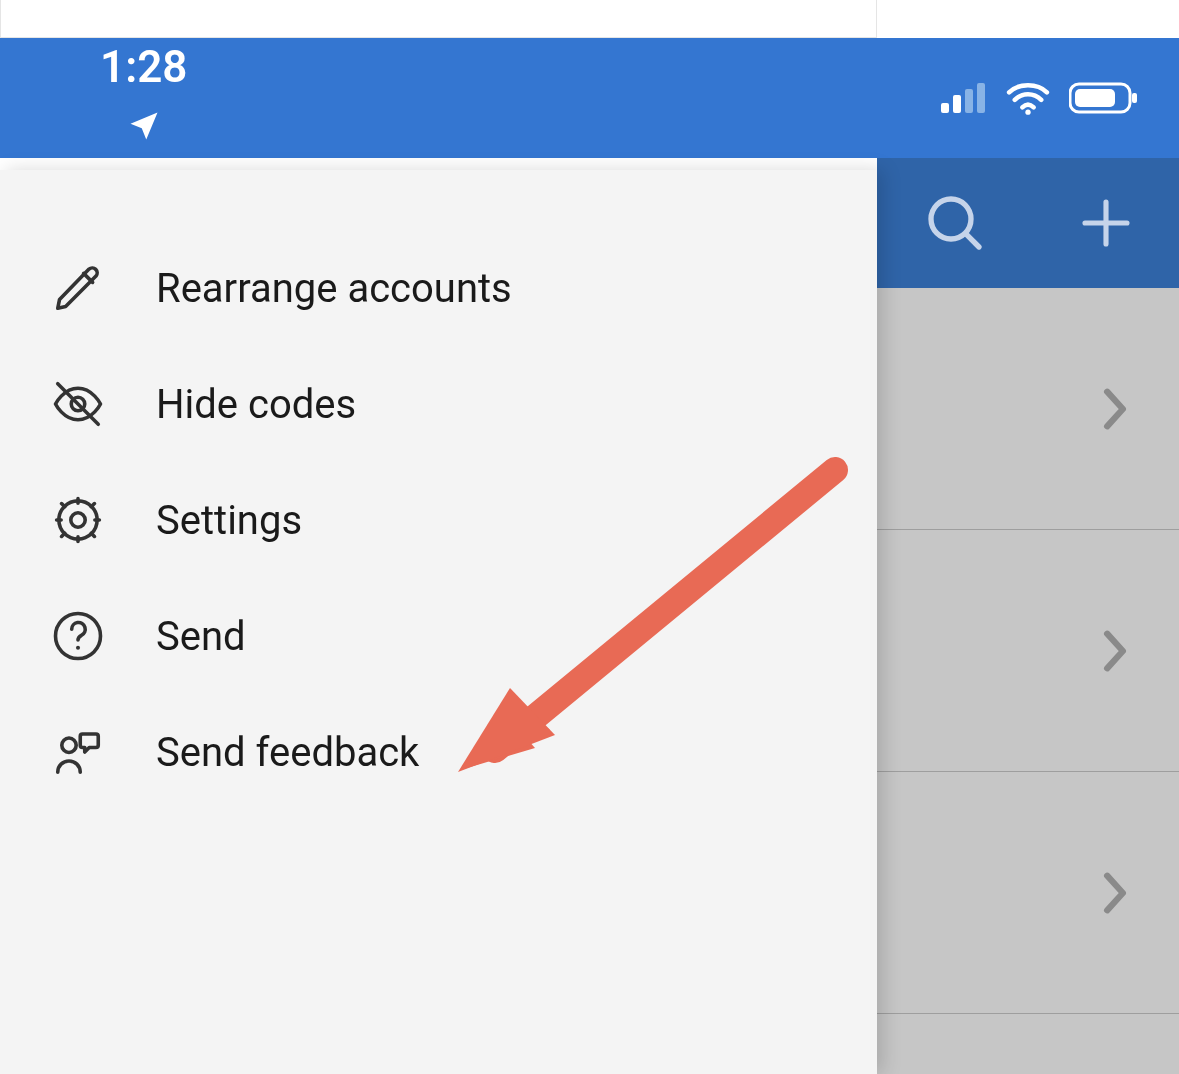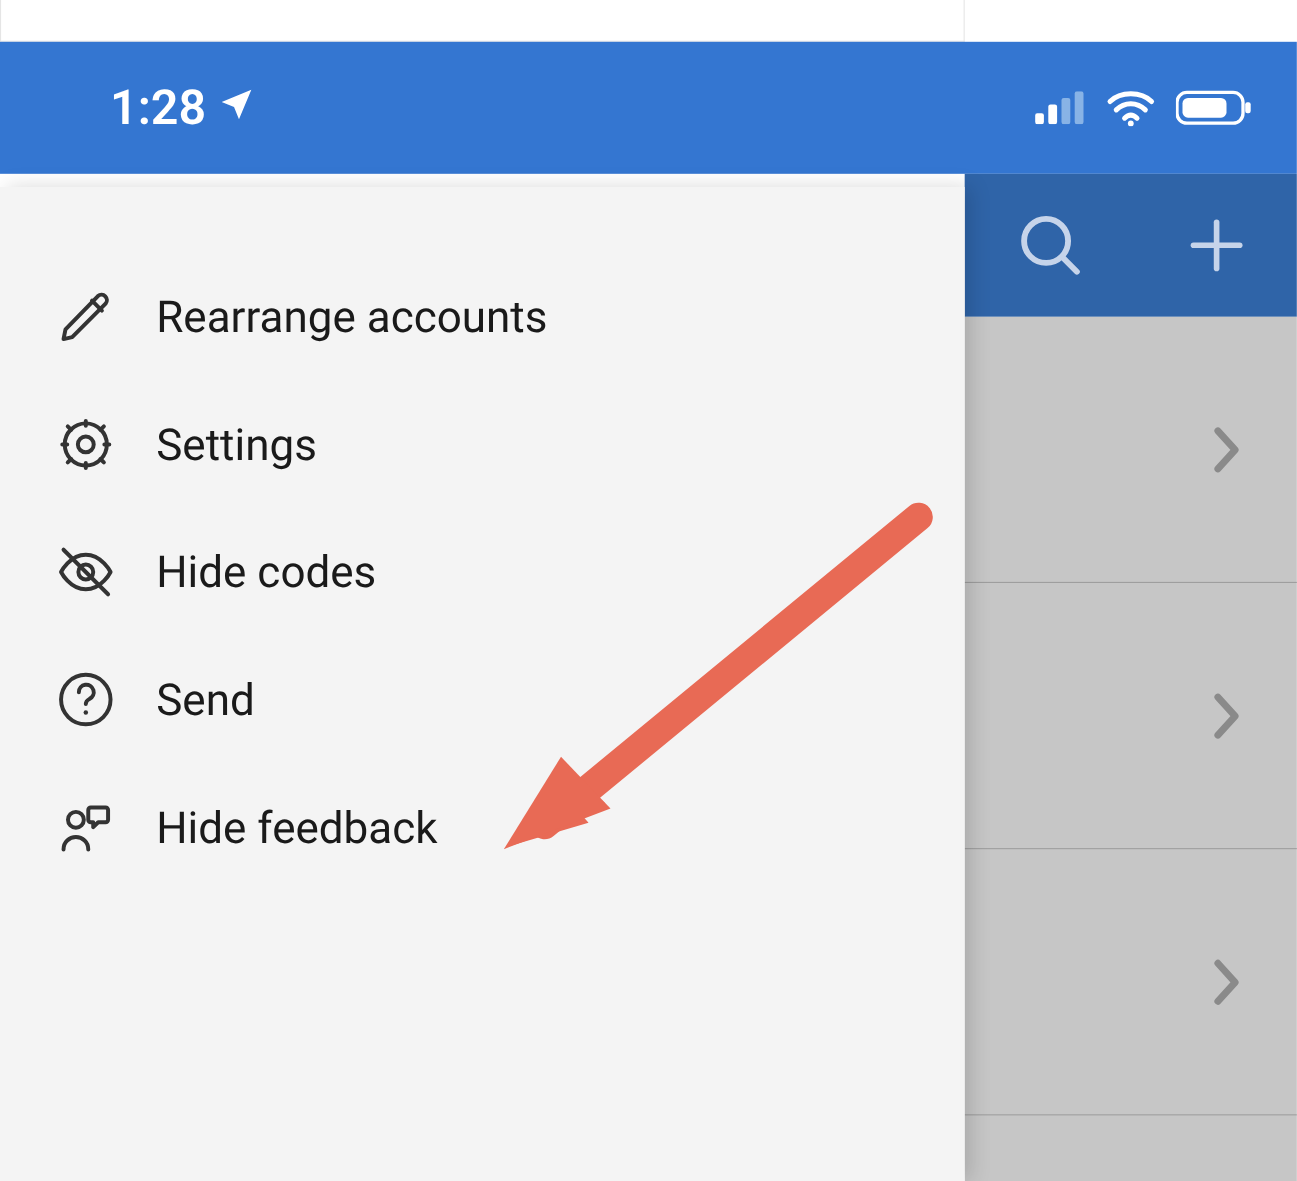--- a/index.html
+++ b/index.html
@@ -27,20 +27,21 @@
     justify-content: space-between;
     padding: 0 40px 0 100px;
     color: #ffffff;
   }
   .status-left {
     display: flex;
     align-items: center;
     gap: 10px;
     font-size: 44px;
     font-weight: 600;
+    flex-direction: column;
   }
   .status-right {
     display: flex;
     align-items: center;
     gap: 18px;
   }
   .status-right svg { display: block; }
 
   .main-header-right {
     position: absolute;
@@ -62,21 +63,21 @@
     width: 877px;
     bottom: 0;
     background: #f4f4f4;
     padding: 60px 0 0 0;
     box-shadow: 6px 0 18px rgba(0,0,0,0.15);
     z-index: 5;
   }
   .menu-item {
     display: flex;
     align-items: center;
-    gap: 36px;
+    gap: 50px;
     padding: 30px 50px;
     cursor: pointer;
     color: #1a1a1a;
   }
   .menu-item .icon {
     width: 56px;
     height: 56px;
     display: flex;
     align-items: center;
     justify-content: center;
@@ -200,59 +201,59 @@
         <path d="M3 21l3.5-.8L20 6.7a2.2 2.2 0 0 0-3.1-3.1L3.8 17.1 3 21z"></path>
         <line x1="14.5" y1="5.5" x2="18.5" y2="9.5"></line>
       </svg>
     </span>
     <span class="label">Rearrange accounts</span>
   </div>
 
   <div class="menu-item">
     <span class="icon">
       <svg width="54" height="54" viewBox="0 0 24 24" fill="none" stroke="#333" stroke-width="1.6" stroke-linecap="round" stroke-linejoin="round">
+        <path d="M2 12s3.5-7 10-7 10 7 10 7-3.5 7-10 7S2 12 2 12z"></path>
+        <circle cx="12" cy="12" r="3"></circle>
+        <line x1="3" y1="3" x2="21" y2="21"></line>
+      </svg>
+    </span>
+    <span class="label">Hide codes</span>
+  </div>
+
+  <div class="menu-item">
+    <span class="icon">
+      <svg width="54" height="54" viewBox="0 0 24 24" fill="none" stroke="#333" stroke-width="1.6" stroke-linecap="round" stroke-linejoin="round">
         <circle cx="12" cy="12" r="3.2"></circle>
         <path d="M12 2.5v2M12 19.5v2M4.7 4.7l1.4 1.4M17.9 17.9l1.4 1.4M2.5 12h2M19.5 12h2M4.7 19.3l1.4-1.4M17.9 6.1l1.4-1.4"></path>
         <circle cx="12" cy="12" r="8.5"></circle>
       </svg>
     </span>
     <span class="label">Settings</span>
   </div>
 
   <div class="menu-item">
     <span class="icon">
       <svg width="54" height="54" viewBox="0 0 24 24" fill="none" stroke="#333" stroke-width="1.6" stroke-linecap="round" stroke-linejoin="round">
-        <path d="M2 12s3.5-7 10-7 10 7 10 7-3.5 7-10 7S2 12 2 12z"></path>
-        <circle cx="12" cy="12" r="3"></circle>
-        <line x1="3" y1="3" x2="21" y2="21"></line>
-      </svg>
-    </span>
-    <span class="label">Hide codes</span>
-  </div>
-
-  <div class="menu-item">
-    <span class="icon">
-      <svg width="54" height="54" viewBox="0 0 24 24" fill="none" stroke="#333" stroke-width="1.6" stroke-linecap="round" stroke-linejoin="round">
         <circle cx="12" cy="12" r="10"></circle>
         <path d="M9.2 9a3 3 0 1 1 4.3 2.7c-.9.5-1.5 1-1.5 2.1"></path>
         <circle cx="12" cy="17.2" r="0.9" fill="#333" stroke="none"></circle>
       </svg>
     </span>
     <span class="label">Send</span>
   </div>
 
   <div class="menu-item">
     <span class="icon">
       <svg width="54" height="54" viewBox="0 0 24 24" fill="none" stroke="#333" stroke-width="1.6" stroke-linecap="round" stroke-linejoin="round">
         <circle cx="8" cy="9" r="3.2"></circle>
         <path d="M3 21c0-3 2.3-5 5-5s5 2 5 5"></path>
         <path d="M14 4h6a1 1 0 0 1 1 1v4a1 1 0 0 1-1 1h-3l-2 2v-2h-1a1 1 0 0 1-1-1V5a1 1 0 0 1 1-1z"></path>
       </svg>
     </span>
-    <span class="label">Hide feedback</span>
+    <span class="label">Send feedback</span>
   </div>
 
 </div>
 
 <svg class="annotation-arrow" style="left:440px; top:450px;" width="420" height="340" viewBox="0 0 420 340">
   <defs>
     <marker id="ah" markerWidth="12" markerHeight="12" refX="3" refY="6" orient="auto">
       <path d="M0,0 L12,6 L0,12 L3,6 Z" fill="#e86a55"></path>
     </marker>
   </defs>

